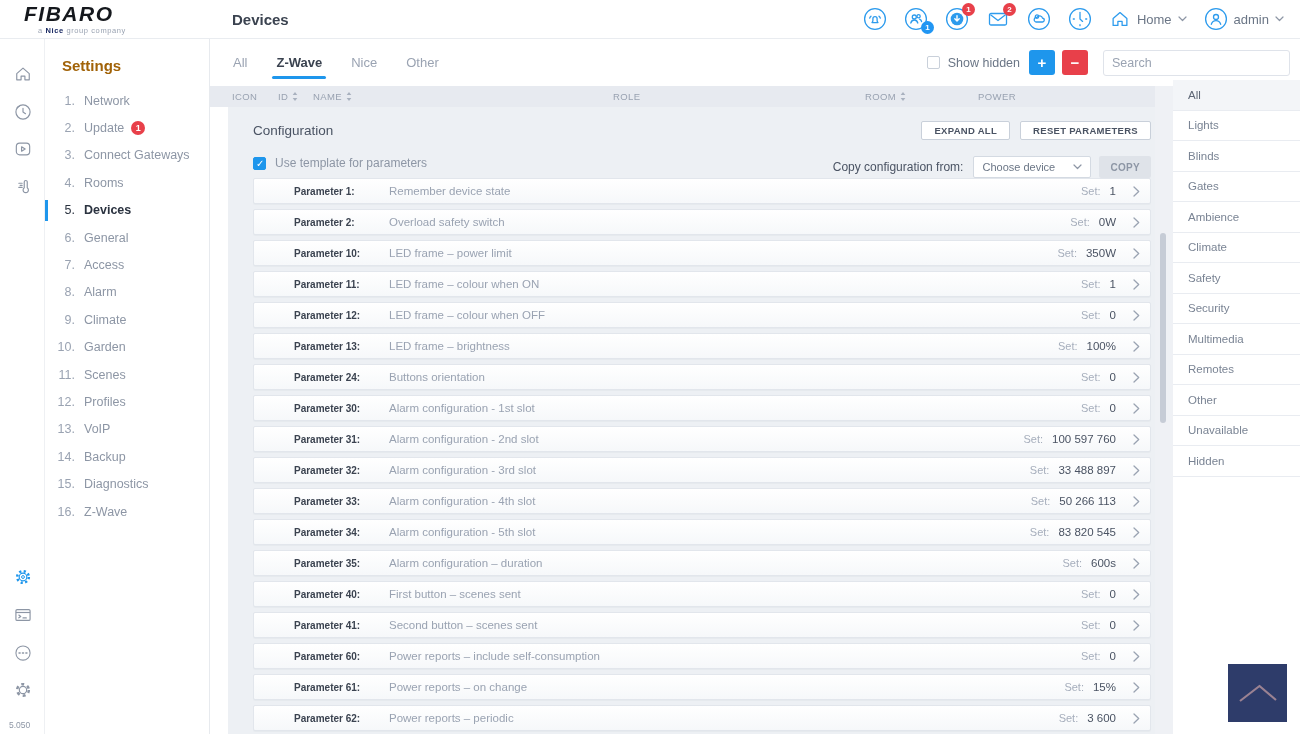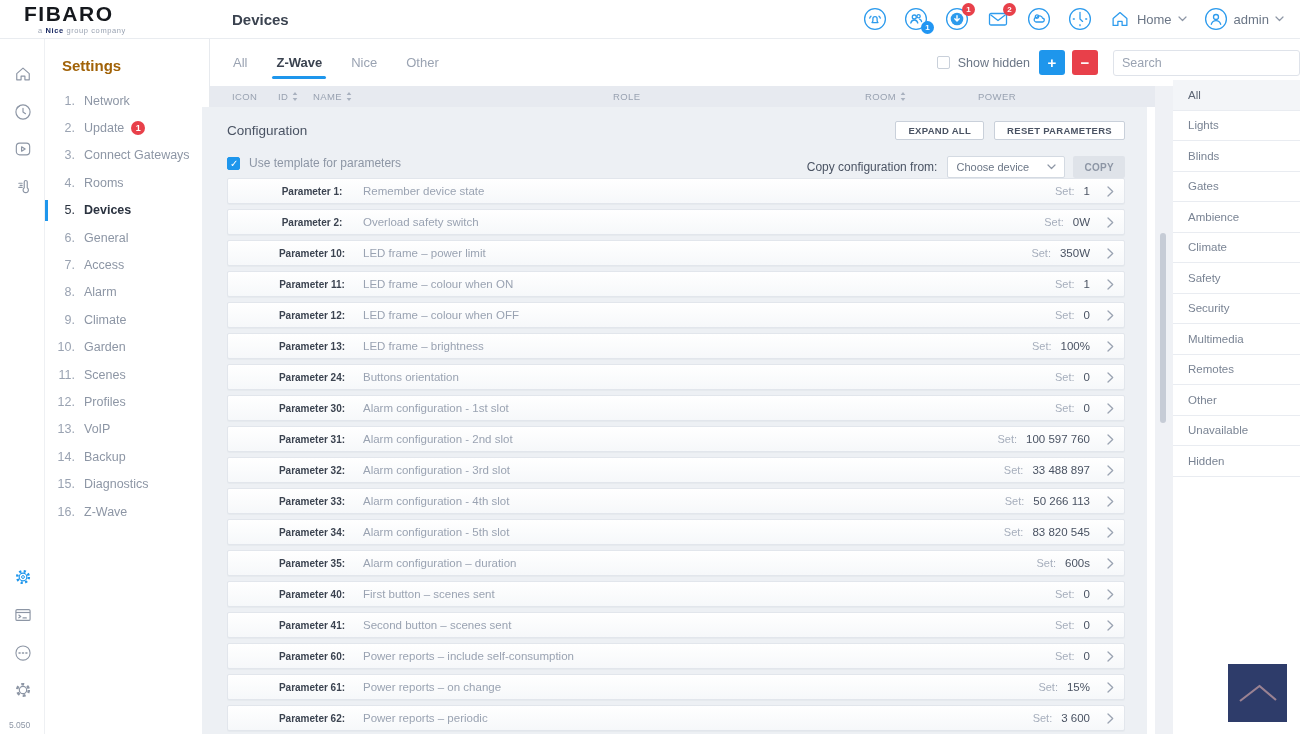--- a/index.html
+++ b/index.html
@@ -2,21 +2,21 @@
 <html><head>
 <meta charset="utf-8">
 <style>
   * { margin:0; padding:0; box-sizing:border-box; }
   html,body { width:1300px; height:734px; }
   body { font-family:"Liberation Sans", sans-serif; background:#fff; color:#3b4350; overflow:hidden; }
   #app { position:relative; width:1300px; height:734px; background:#fff; overflow:hidden; }
 
   
   .logo-area { position:absolute; left:0; top:0; width:210px; height:39px; border-bottom:1px solid #e9ecf0; padding-left:24px; display:flex; flex-direction:column; justify-content:center; }
-  .brand { font-size:21px; font-weight:800; color:#15181d; letter-spacing:1.5px; line-height:1; }
+  .brand { font-size:21px; font-weight:800; color:#15181d; letter-spacing:1.5px; line-height:1;font-style:italic; }
   .tagline { font-size:7.5px; color:#9aa3b2; letter-spacing:.6px; margin-top:2px; padding-left:14px; }
   .tagline b { color:#1a2a63; font-weight:800; }
 
   
   .topbar { position:absolute; left:210px; top:0; width:1090px; height:39px; border-bottom:1px solid #e9ecf0; display:flex; align-items:center; padding:0 16px 0 22px; background:#fff; }
   .page-title { font-size:15px; font-weight:600; color:#3b4350; }
   .topbar-right { margin-left:auto; display:flex; align-items:center; gap:17px; }
   .tb-ic { position:relative; width:24px; height:24px; cursor:pointer; }
   .badge { position:absolute; min-width:13px; height:13px; padding:0 3px; border-radius:7px; color:#fff; font-size:8px; font-weight:700; display:flex; align-items:center; justify-content:center; }
   .badge.red { background:#e8404a; top:-4px; right:-6px; }
@@ -39,21 +39,21 @@
   .menu-item.active .menu-num { color:#2b3340; }
   .menu-item.active::before { content:''; position:absolute; left:0; top:3px; bottom:3px; width:3px; background:#1e96ec; }
   .menu-badge { margin-left:7px; background:#e8404a; color:#fff; min-width:14px; height:14px; border-radius:7px; font-size:9px; font-weight:700; display:flex; align-items:center; justify-content:center; }
 
   
   .toolbar { position:absolute; left:210px; top:39px; width:1090px; height:47px; background:#fff; display:flex; align-items:center; padding-left:23px; }
   .tabs { display:flex; gap:29px; height:100%; }
   .tab { display:flex; align-items:center; font-size:13px; color:#9aa3b2; position:relative; cursor:pointer; }
   .tab.active { color:#3b4350; font-weight:600; }
   .tab.active::after { content:''; position:absolute; left:-4px; right:-4px; bottom:7px; height:3px; background:#1e96ec; border-radius:1.5px; }
-  .toolbar-right { margin-left:auto; display:flex; align-items:center; }
+  .toolbar-right { margin-left:auto; display:flex; align-items:center; padding-right:10px; }
   .checkbox { width:13px; height:13px; border:1px solid #c9d0da; border-radius:2px; background:#fff; cursor:pointer; flex:0 0 auto; }
   .checkbox.checked { background:#1e96ec; border-color:#1e96ec; position:relative; }
   .checkbox.checked::after { content:'✓'; position:absolute; left:2px; top:0px; color:#fff; font-size:10px; }
   .show-hidden-label { font-size:12.5px; color:#6b7686; margin:0 9px 0 8px; }
   .sq-btn { width:26px; height:25px; border-radius:3px; color:#fff; font-size:15px; font-weight:700; display:flex; align-items:center; justify-content:center; cursor:pointer; }
   .sq-btn.add { background:#1e96ec; margin-right:7px; }
   .sq-btn.remove { background:#e8404a; margin-right:15px; }
   .search-box { width:187px; height:26px; border:1px solid #dfe3ea; border-radius:3px; background:#fff; display:flex; align-items:center; padding:0 8px;gap:44px; }
   .search-box input { border:0; outline:0; flex:1; font-size:12.5px; color:#3b4350; font-family:"Liberation Sans", sans-serif; background:transparent; }
   .search-box input::placeholder { color:#9aa3b2; }
@@ -61,21 +61,21 @@
   
   .table-head { position:absolute; left:210px; top:86px; width:945px; height:21px; background:#e7eaf0; display:flex; align-items:center; padding-left:22px; font-size:9.5px; color:#99a2b1; letter-spacing:.4px; }
   .table-head .th { display:flex; align-items:center; gap:4px; }
   .table-head .th:nth-of-type(1){ width:46px; }
   .table-head .th:nth-of-type(2){ width:35px; }
   .table-head .th:nth-of-type(3){ width:300px; }
   .table-head .th:nth-of-type(4){ width:252px; }
   .table-head .th:nth-of-type(5){ width:113px; }
 
   
-  .content { position:absolute; left:202px; top:107px; width:945px; height:627px; background:#edf0f4; overflow:hidden;text-align:center; }
+  .content { position:absolute; left:228px; top:107px; width:945px; height:627px; background:#edf0f4; overflow:hidden; }
   .config-head { margin:13px 22px 0 25px; height:20px; display:flex; align-items:center; }
   .config-title { font-size:13.5px; color:#4a5363; }
   .config-actions { margin-left:auto; display:flex; gap:10px; }
   .btn-outline { height:19px; padding:0 12px; background:#fff; border:1px solid #c9d0da; border-radius:2px; font-size:9.5px; font-weight:700; color:#4a5363; letter-spacing:.3px; display:flex; align-items:center; cursor:pointer; }
   .template-row { margin:12px 22px 0 25px; height:22px; display:flex; align-items:center; }
   .use-template-label { font-size:12px; color:#8d96a5; margin-left:9px; }
   .copy-group { margin-left:auto; display:flex; align-items:center;margin-top:8px; }
   .copy-from-label { font-size:12px; color:#4a5363; margin-right:10px; }
   .select { width:118px; height:22px; background:#fff; border:1px solid #d4dae2; border-radius:2px; display:flex; align-items:center; justify-content:space-between; padding:0 8px; font-size:11px; color:#6b7686; cursor:pointer; }
   .btn-copy { height:22px; padding:0 11px; margin-left:8px; background:#dfe3e9; border-radius:2px; font-size:10px; font-weight:700; color:#8d96a5; letter-spacing:.3px; display:flex; align-items:center; cursor:pointer; }

